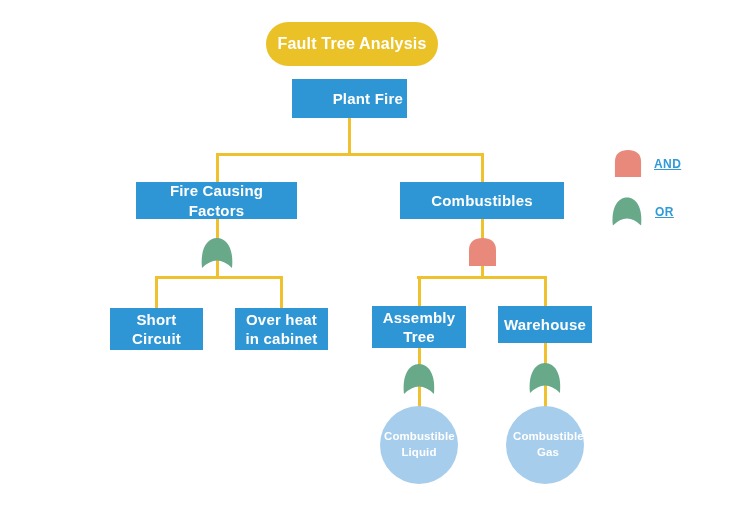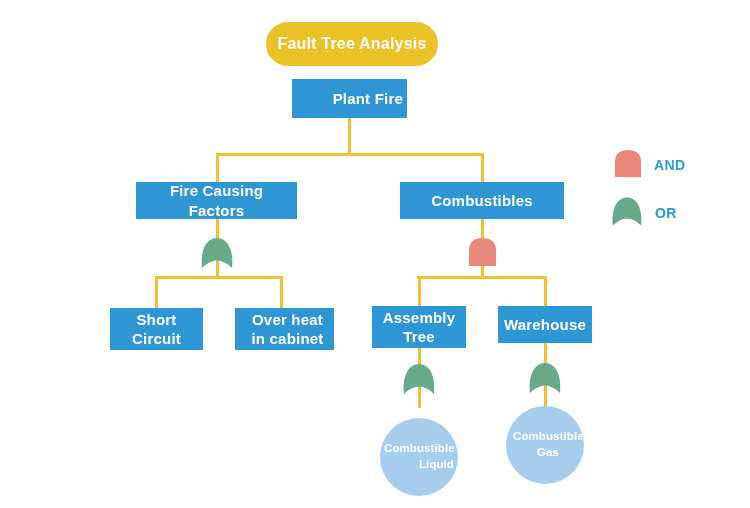--- a/index.html
+++ b/index.html
@@ -64,22 +64,23 @@
   .gate {
     position: absolute;
     display: block;
   }
   .gate-or { color: var(--gate-green, #68A98A); }
   .gate-and { color: var(--gate-salmon, #E9897B); }
   .legend-label {
     position: absolute;
     color: var(--legend-label-blue, #2E9AD9);
     font-weight: bold;
-    font-size: 14px;
+    font-size: 12px;
     letter-spacing: 0.4px;
+    text-decoration: underline;
   }
   .pad { padding: 0 4px; }
 </style>
 </head>
 <body>
 
 <div class="canvas">
 
   <div class="line" style="left:348px; top:117px; width:3px; height:38px;"></div>
   <div class="line" style="left:215.5px; top:152.5px; width:268px; height:3px;"></div>
@@ -118,38 +119,38 @@
   <svg class="gate gate-or" style="left:200px; top:238px;" width="34" height="30" viewBox="0 0 34 30" aria-hidden="true">
     <path fill="currentColor" d="M2,30 C0,11 7,0 17,0 C27,0 34,11 32,30 Q17,15 2,30 Z"></path>
   </svg>
   <svg class="gate gate-and" style="left:466.5px; top:238px;" width="31" height="28" viewBox="0 0 31 28" aria-hidden="true">
     <path fill="currentColor" d="M2,28 L2,12 C2,3.5 8,0 15.5,0 C23,0 29,3.5 29,12 L29,28 Z"></path>
   </svg>
 
   <div class="node" style="left:110px; top:308px; width:93px; height:42px;">
     <span class="pad">Short Circuit</span>
   </div>
-  <div class="node" style="left:235px; top:308px; width:93px; height:42px;padding-left:6px;">
+  <div class="node" style="left:235px; top:308px; width:93px; height:42px;">
     <span class="pad">Over heat in cabinet</span>
   </div>
   <div class="node" style="left:372px; top:306px; width:94px; height:42px;">
     <span class="pad">Assembly Tree</span>
   </div>
   <div class="node" style="left:498px; top:306px; width:94px; height:37px;">
     <span class="pad">Warehouse</span>
   </div>
 
   <svg class="gate gate-or" style="left:402px; top:364px;" width="34" height="30" viewBox="0 0 34 30" aria-hidden="true">
     <path fill="currentColor" d="M2,30 C0,11 7,0 17,0 C27,0 34,11 32,30 Q17,15 2,30 Z"></path>
   </svg>
   <svg class="gate gate-or" style="left:528px; top:363px;" width="34" height="30" viewBox="0 0 34 30" aria-hidden="true">
     <path fill="currentColor" d="M2,30 C0,11 7,0 17,0 C27,0 34,11 32,30 Q17,15 2,30 Z"></path>
   </svg>
 
-  <div class="event-circle" style="left:380px; top:418px;text-align:right;">
+  <div class="event-circle" style="left:380px; top:406px;">
     <span style="width:70px;">Combustible Liquid</span>
   </div>
   <div class="event-circle" style="left:506px; top:406px;">
     <span style="width:70px;margin-left:6px;">Combustible Gas</span>
   </div>
 
   <div>
     <svg class="gate gate-and" style="left:613px; top:147px;" width="30" height="33" viewBox="0 0 31 28" aria-hidden="true">
       <path fill="currentColor" d="M2,28 L2,12 C2,3.5 8,0 15.5,0 C23,0 29,3.5 29,12 L29,28 Z"></path>
     </svg>

